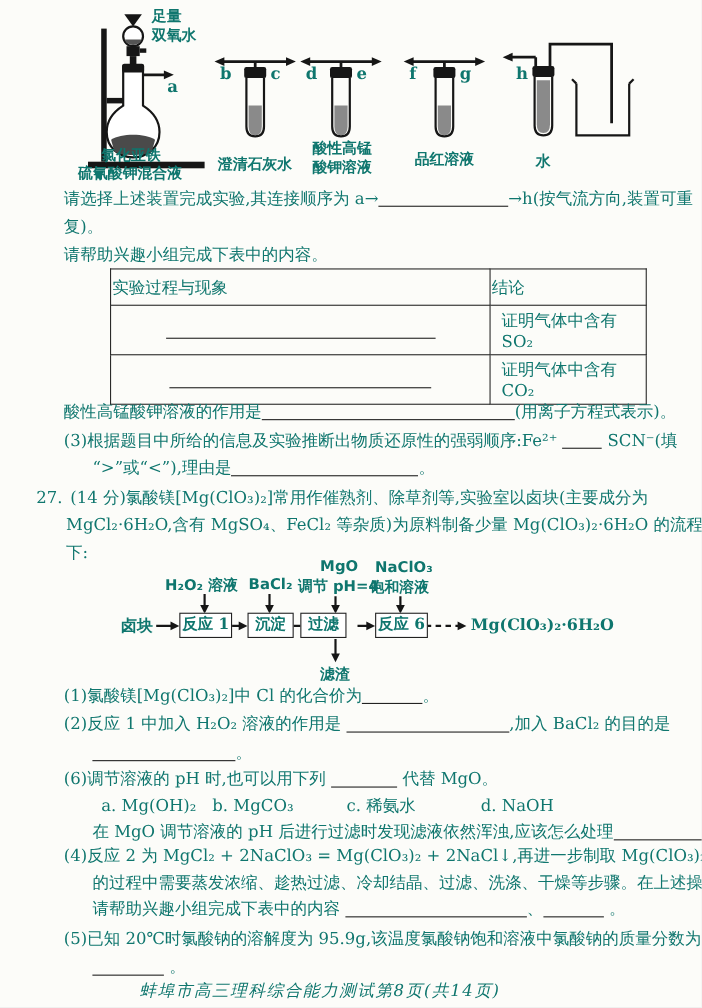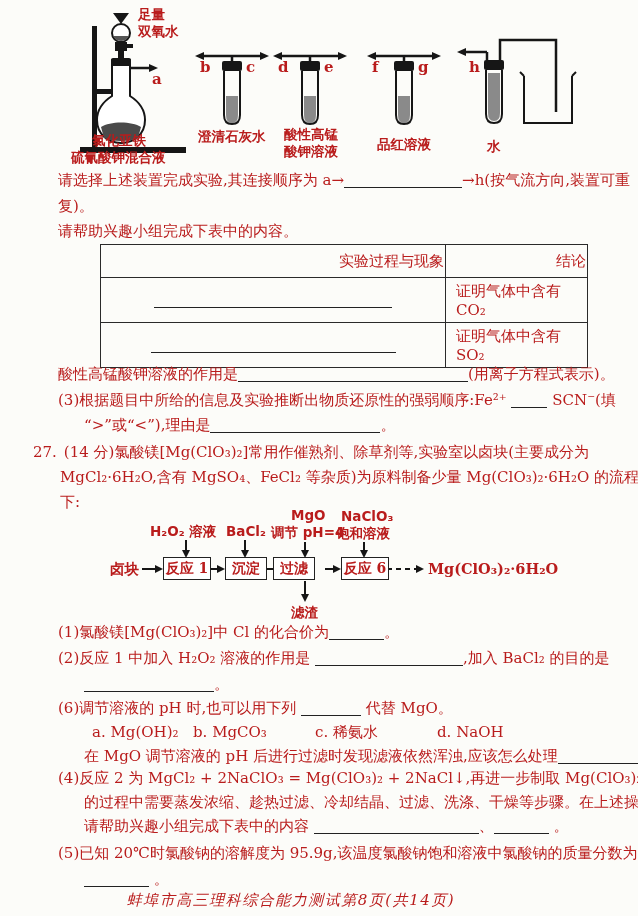--- a/index.html
+++ b/index.html
@@ -1,27 +1,27 @@
 <!DOCTYPE html>
 <html><head>
 <meta charset="utf-8">
 <style>
   html,body{margin:0;padding:0;background:#e8e8e8;}
-  .page{position:relative;width:638px;height:916px;background:#fcfcf9;color:#b91c1c;
+  .page{position:relative;width:638px;height:916px;background:#fcfcf9;color:#0f766e;
         font-family:"DejaVu Serif","Liberation Serif",serif;overflow:hidden;text-decoration:underline;}
   .ln{position:absolute;white-space:nowrap;font-size:15px;line-height:21px;}
   .seg{display:inline;}
   .bl{display:inline-block;border-bottom:1.4px solid #222;height:15px;vertical-align:-3px;}
   .qnum{display:inline-block;margin-right:7px;}
   .lab{position:absolute;font-size:13.5px;font-weight:700;white-space:nowrap;
        font-family:"DejaVu Sans","Liberation Sans",sans-serif;}
   .port{position:absolute;font-size:15px;font-weight:700;white-space:nowrap;}
   .tbl{position:absolute;border-collapse:collapse;table-layout:fixed;background:transparent;}
   .tbl th,.tbl td{border:1.6px solid #2a2a2a;font-weight:normal;font-size:15px;}
-  .tbl th{height:30px;text-align:right;}
+  .tbl th{height:30px;text-align:left;}
   .tbl td{height:42px;text-align:center;}
   .tbl td.concl{text-align:left;padding-left:10px;}
   .flow{position:absolute;left:0;top:507px;width:638px;height:115px;}
   .fsvg{position:absolute;left:0;top:0;}
   .fbox{position:absolute;border:1.6px solid #222;height:21px;line-height:21px;top:50px;
         text-align:center;font-size:14px;font-weight:700;background:#fff;}
   .flab{position:absolute;font-size:13.5px;font-weight:700;white-space:nowrap;
         font-family:"DejaVu Sans","Liberation Sans",sans-serif;}
   .fplain{position:absolute;font-size:14.5px;font-weight:700;white-space:nowrap;}
   .footer{position:absolute;left:0;top:891px;width:582px;text-align:center;
@@ -97,21 +97,21 @@
   </svg>
 
   <span class="lab" style="left:138px;top:6px">足量</span>
   <span class="lab" style="left:138px;top:23px">双氧水</span>
   <span class="port" style="left:152px;top:70px">a</span>
   <span class="lab" style="left:92px;top:132px">氯化亚铁</span>
   <span class="lab" style="left:71px;top:149px">硫氰酸钾混合液</span>
 
   <span class="port" style="left:200px;top:58px">b</span>
   <span class="port" style="left:246px;top:58px">c</span>
-  <span class="lab" style="left:198px;top:128px">澄清石灰水</span>
+  <span class="lab" style="left:198px;top:141px">澄清石灰水</span>
 
   <span class="port" style="left:278px;top:58px">d</span>
   <span class="port" style="left:324px;top:58px">e</span>
   <span class="lab" style="left:284px;top:126px">酸性高锰</span>
   <span class="lab" style="left:284px;top:143px">酸钾溶液</span>
 
   <span class="port" style="left:372px;top:58px">f</span>
   <span class="port" style="left:418px;top:58px">g</span>
   <span class="lab" style="left:377px;top:136px">品红溶液</span>
 
@@ -134,26 +134,26 @@
         <col style="width:142px">
       </colgroup>
     <thead>
       <tr>
         <th>实验过程与现象</th>
         <th>结论</th>
       </tr>
     </thead>
     <tbody>
       <tr>
+        <td><span class="bl" style="width:245px"></span></td>
+        <td class="concl">证明气体中含有 SO₂</td>
+      </tr>
+      <tr>
         <td><span class="bl" style="width:238px"></span></td>
         <td class="concl">证明气体中含有 CO₂</td>
-      </tr>
-      <tr>
-        <td><span class="bl" style="width:245px"></span></td>
-        <td class="concl">证明气体中含有 SO₂</td>
       </tr>
     </tbody>
   </table>
 
   <div class="ln" style="left:58px;top:364px">
     <span class="seg">酸性高锰酸钾溶液的作用是</span><span class="bl" style="width:230px"></span><span class="seg">(用离子方程式表示)。</span>
   </div>
   <div class="ln" style="left:58px;top:390px">
     <span class="seg">(3)根据题目中所给的信息及实验推断出物质还原性的强弱顺序:Fe²⁺</span> <span class="bl" style="width:36px"></span> <span class="seg">SCN⁻(填</span>
   </div>

